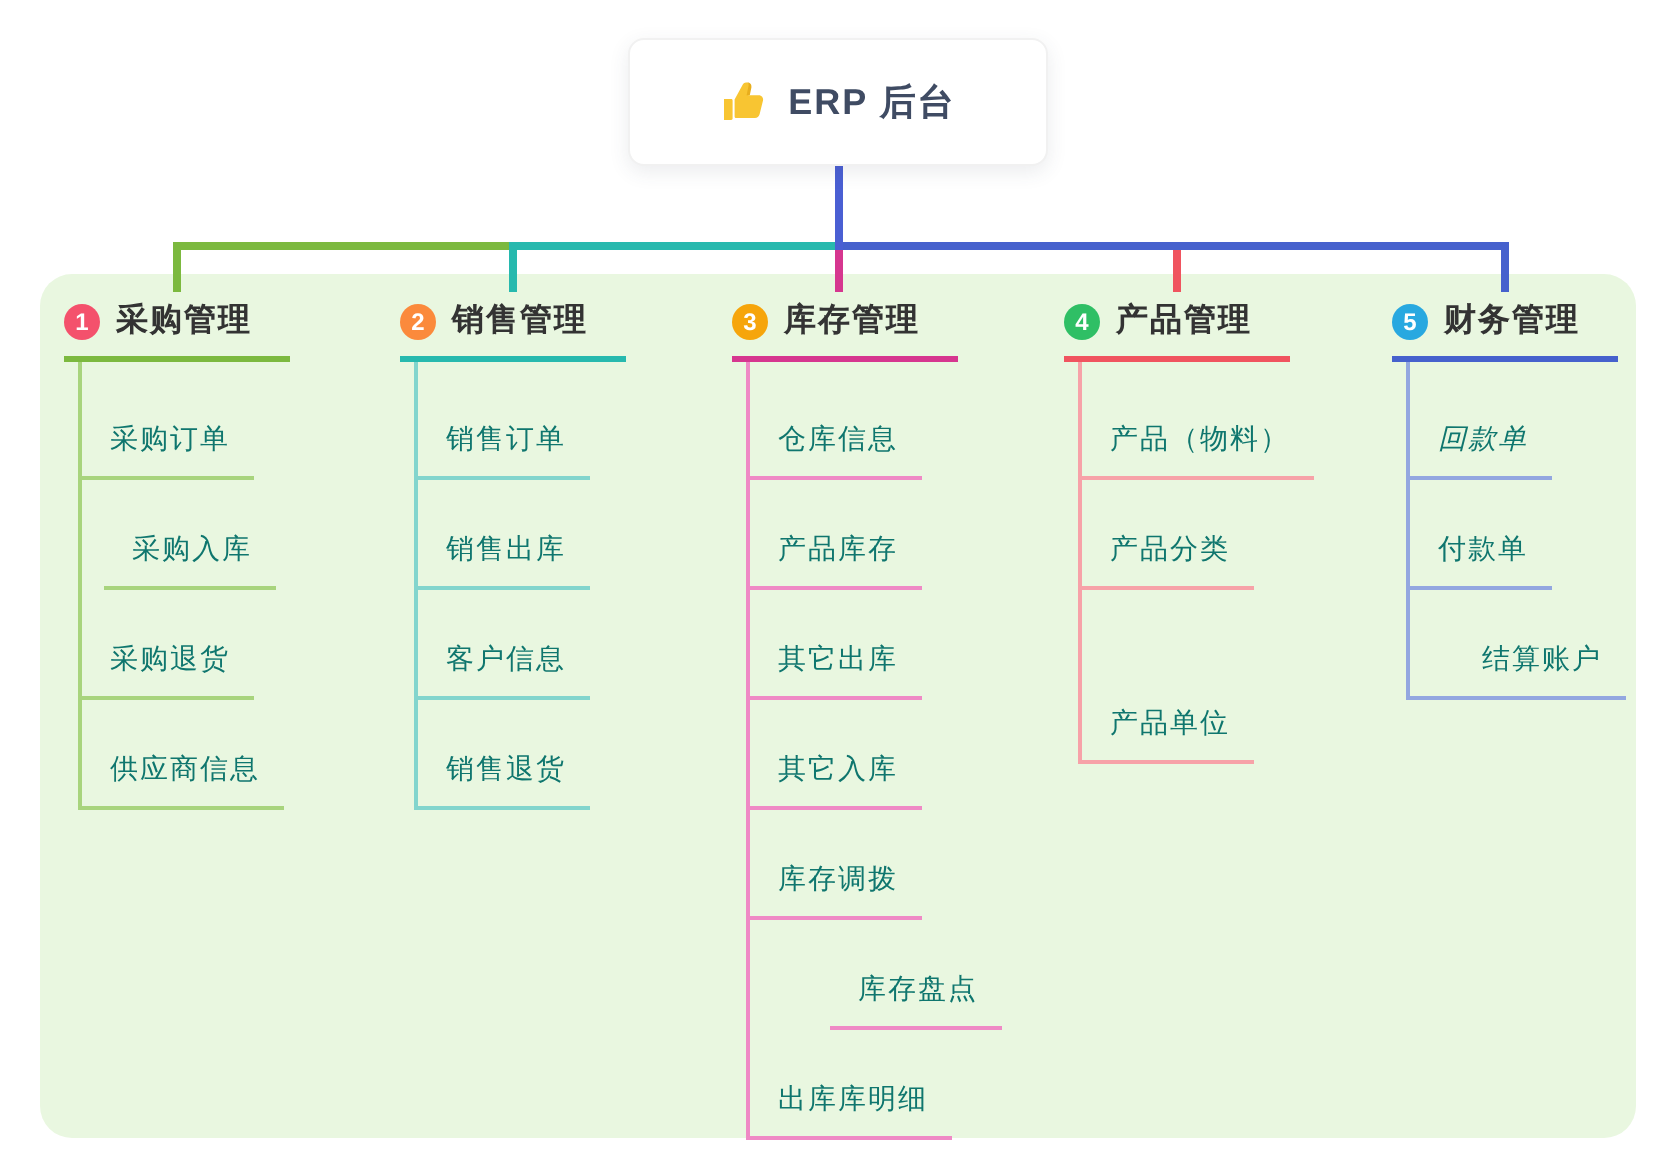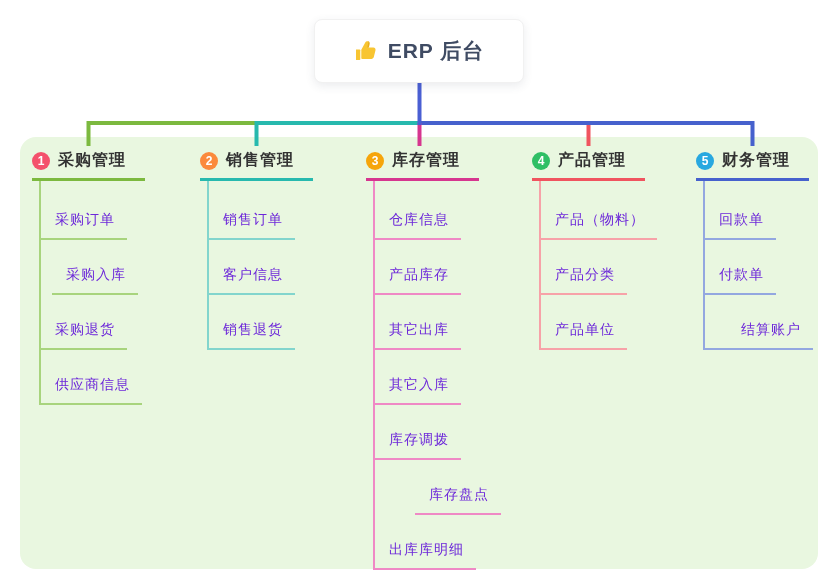--- a/index.html
+++ b/index.html
@@ -12,40 +12,40 @@
            border-radius:16px; background:#e9f7e0; }
 
   
   .wires { position:absolute; left:0; top:0; width:839px; height:588px; pointer-events:none; }
 
   
   .root-card { position:absolute; left:314px; top:19px; width:210px; height:64px;
                background:#ffffff; border:1px solid #f1f1f1; border-radius:8px;
                box-shadow:0 3px 10px rgba(60,70,90,.10);
                display:flex; align-items:center; justify-content:center; gap:10px;
-               font-size:21px; font-weight:700; color:#3f4b63; letter-spacing:1px; }
+               font-size:18px; font-weight:700; color:#3f4b63; letter-spacing:1px; }
 
   
   .branch { position:absolute; top:148px; }
   .branch.b1 { left:32px; }
   .branch.b2 { left:200px; }
   .branch.b3 { left:366px; }
   .branch.b4 { left:532px; }
   .branch.b5 { left:696px; }
 
   .branch-header { display:flex; align-items:center; width:113px;
                    padding:2px 0 7px 0; border-bottom:3px solid #999;
                    font-size:16px; font-weight:700; color:#333; letter-spacing:1px; }
   .badge { width:18px; height:18px; border-radius:50%; margin-right:8px;
            color:#fff; font-size:12px; font-weight:700; line-height:18px;
            text-align:center; flex:0 0 18px; letter-spacing:0; }
 
   .children { margin-left:7px; border-left:2px solid #ccc; padding-top:4px; width:fit-content; }
   .child { width:fit-content; padding:24px 12px 9px 14px; border-bottom:2px solid #ccc;
-           font-size:14px; color:#6d28d9; line-height:20px; letter-spacing:1px; white-space:nowrap; }
+           font-size:14px; color:#0f766e; line-height:20px; letter-spacing:1px; white-space:nowrap; }
 </style>
 </head>
 <body>
 
 <div class="panel" style="background: rgb(233, 247, 224);"></div>
 
 <svg class="wires" viewBox="0 0 839 588">
   <path class="connector-1" d="M 88.5 146 L 88.5 123 L 419 123" fill="none" stroke="#7cb93f" stroke-width="4"></path>
   <path class="connector-2" d="M 256.5 146 L 256.5 123 L 419 123" fill="none" stroke="#27b9ae" stroke-width="4"></path>
   <path class="connector-4" d="M 419 123 L 588.5 123 L 588.5 146" fill="none" stroke="#f0545f" stroke-width="4"></path>
@@ -78,20 +78,21 @@
     </div>
   </div>
 
   <div class="branch b2">
     <div class="branch-header" style="border-bottom-color: rgb(39, 185, 174);">
       <span class="badge" style="background: rgb(251, 138, 60);">2</span>
       <span class="branch-title">销售管理</span>
     </div>
     <div class="children" style="border-left-color: rgb(130, 213, 205);">
       <div class="child" style="border-bottom-color: rgb(130, 213, 205);"><span>销售订单</span></div>
+      <div class="child" style="border-bottom-color: rgb(130, 213, 205);"><span>销售出库</span></div>
       <div class="child" style="border-bottom-color: rgb(130, 213, 205);"><span>客户信息</span></div>
       <div class="child" style="border-bottom-color: rgb(130, 213, 205);"><span>销售退货</span></div>
     </div>
   </div>
 
   <div class="branch b3">
     <div class="branch-header" style="border-bottom-color: rgb(214, 54, 143);">
       <span class="badge" style="background: rgb(246, 165, 11);">3</span>
       <span class="branch-title">库存管理</span>
     </div>
@@ -107,27 +108,27 @@
   </div>
 
   <div class="branch b4">
     <div class="branch-header" style="border-bottom-color: rgb(240, 84, 95);">
       <span class="badge" style="background: rgb(47, 191, 101);">4</span>
       <span class="branch-title">产品管理</span>
     </div>
     <div class="children" style="border-left-color: rgb(247, 162, 168);">
       <div class="child" style="border-bottom-color: rgb(247, 162, 168);"><span>产品（物料）</span></div>
       <div class="child" style="border-bottom-color: rgb(247, 162, 168);"><span>产品分类</span></div>
-      <div class="child" style="border-bottom-color: rgb(247, 162, 168);"><span>产品单位</span></div>
+      <div class="child" style="border-bottom-color: rgb(247, 162, 168); margin-top: 32px;"><span>产品单位</span></div>
     </div>
   </div>
 
   <div class="branch b5">
     <div class="branch-header" style="border-bottom-color: rgb(70, 97, 205);">
       <span class="badge" style="background: rgb(40, 168, 224);">5</span>
       <span class="branch-title">财务管理</span>
     </div>
     <div class="children" style="border-left-color: rgb(147, 167, 224);">
-      <div class="child" style="border-bottom-color: rgb(147, 167, 224);"><span>回款单</span></div>
+      <div class="child" style="border-bottom-color: rgb(147, 167, 224); font-style: italic;"><span>回款单</span></div>
       <div class="child" style="border-bottom-color: rgb(147, 167, 224);"><span>付款单</span></div>
       <div class="child" style="border-bottom-color: rgb(147, 167, 224); padding-left: 36px;"><span>结算账户</span></div>
     </div>
   </div>
 
 </body></html>

